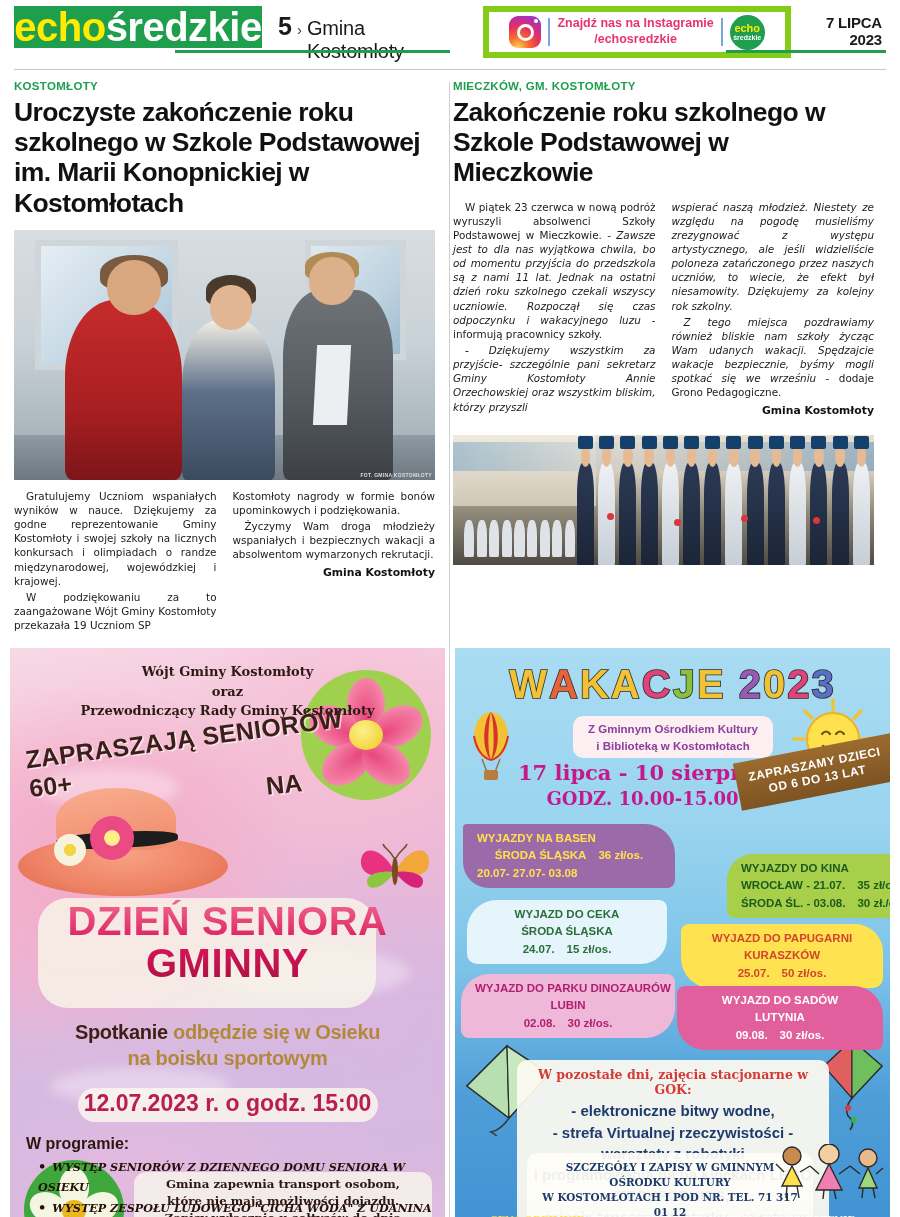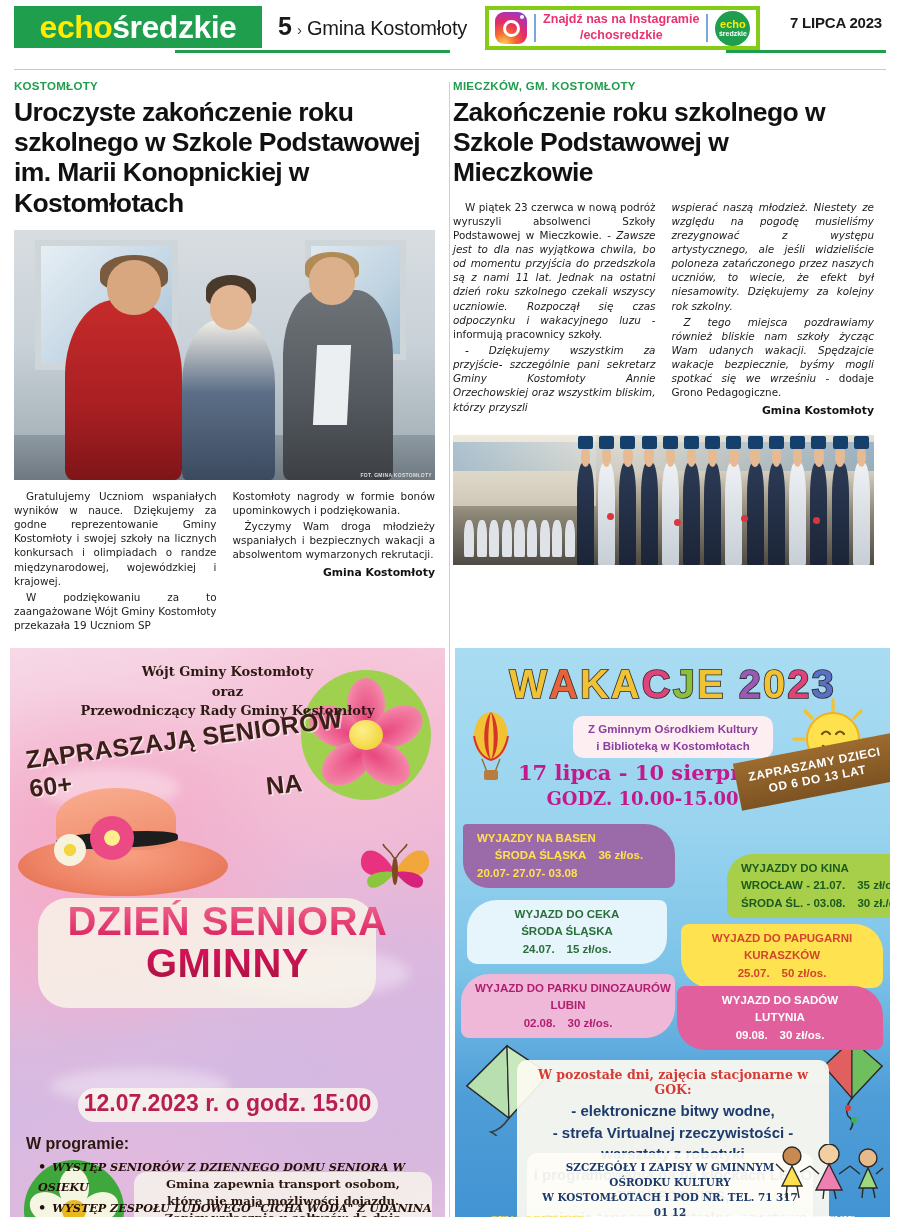--- a/index.html
+++ b/index.html
@@ -22,21 +22,21 @@
   .logo-box {
     background: #1f9e4e;
     width: 248px;
     height: 42px;
     display: flex;
     align-items: center;
     justify-content: center;
     flex: none;
   }
   .logo-text {
-    font-size: 32px;
+    font-size: 40px;
     font-weight: bold;
     letter-spacing: -0.5px;
     line-height: 1;
     white-space: nowrap;
   }
   .logo-text .a { color: #ffec00; }
   .logo-text .b { color: #ffffff; }
 
   .pagenum-wrap {
     display: flex;
@@ -44,25 +44,25 @@
     margin-left: 16px;
     height: 42px;
     padding-top: 6px;
   }
   .pagenum { font-size: 25px; font-weight: bold; color: #1a1a1a; }
   .chev { font-size: 15px; color: #3c3c3c; margin: 0 5px; }
   .section-name { font-size: 20px; color: #1a1a1a; letter-spacing: -0.2px; }
 
   .insta-box {
     margin-left: 18px;
-    border: 4px solid #84cc16;
-    height: 44px;
+    border: 6px solid #84cc16;
+    height: 52px;
     display: flex;
     align-items: center;
-    padding: 0 6px;
+    padding: 0 20px;
     background: #fff;
   }
   .insta-glyph {
     width: 32px; height: 32px; border-radius: 9px;
     background: radial-gradient(circle at 28% 100%, #fdd35c 0%, #f76c2b 28%, #e62e60 55%, #bd2fa0 75%, #6b4ae0 100%);
     display: flex; align-items: center; justify-content: center;
     flex: none;
   }
   .insta-glyph .ring {
     width: 17px; height: 17px; border-radius: 50%;
@@ -703,20 +703,24 @@
           <path d="M38 34 C26 10, 6 6, 4 22 C2 38, 22 42, 38 34Z" fill="#e8317f"></path>
           <path d="M38 34 C50 10, 70 6, 72 22 C74 38, 54 42, 38 34Z" fill="#f2a73b"></path>
           <path d="M38 34 C28 48, 12 56, 10 44 C9 36, 24 32, 38 34Z" fill="#8cc63f"></path>
           <path d="M38 34 C48 48, 64 56, 66 44 C67 36, 52 32, 38 34Z" fill="#d6227a"></path>
           <ellipse cx="38" cy="33" rx="3" ry="14" fill="#7a4a22"></ellipse>
           <path d="M37 20 C33 12, 27 10, 26 6" stroke="#7a4a22" stroke-width="1.6" fill="none"></path>
           <path d="M39 20 C43 12, 49 10, 50 6" stroke="#7a4a22" stroke-width="1.6" fill="none"></path>
         </svg>
       </div>
 
+      <div class="as-meet">
+        <div><span class="dark">Spotkanie</span><span class="gold"> odbędzie się w Osieku</span></div>
+        <div class="gold">na boisku sportowym</div>
+      </div>
 
       <div class="as-date-band"></div>
       <div class="as-date">12.07.2023 r. o godz. 15:00</div>
 
       <div class="as-prog-title">W programie:</div>
       <ul class="as-list">
         <li>WYSTĘP SENIORÓW Z DZIENNEGO DOMU SENIORA W OSIEKU</li>
         <li>WYSTĘP ZESPOŁU LUDOWEGO "CICHA WODA" Z UDANINA</li>
 
       </ul>

